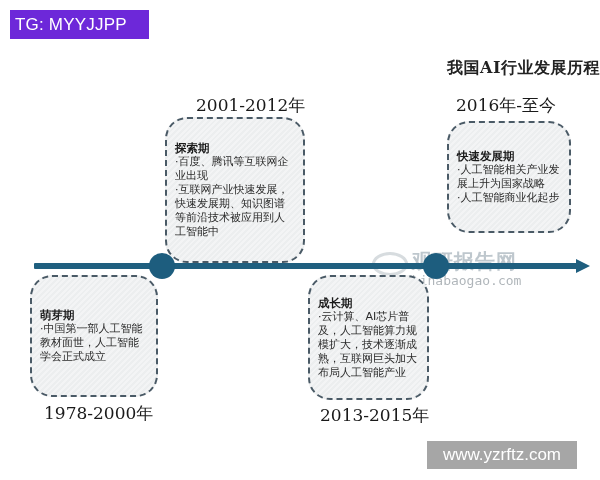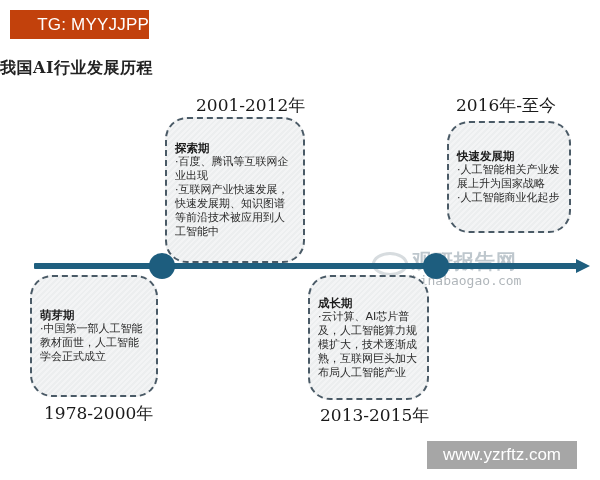--- a/index.html
+++ b/index.html
@@ -3,34 +3,34 @@
   <meta charset="utf-8">
   <style>
     * { box-sizing: border-box; margin: 0; padding: 0; }
     html, body { width: 600px; height: 480px; background: #ffffff; overflow: hidden; }
     body { position: relative; font-family: "DejaVu Sans", sans-serif; color: #222; }
 
     .canvas { position: absolute; left: 0; top: 0; width: 600px; height: 480px; background: #ffffff; }
 
     .tag-top {
       position: absolute; left: 10px; top: 10px; width: 139px; height: 29px;
-      background: #c2410c; color: #ffffff;
+      background: #6d28d9; color: #ffffff;
       font-family: "Liberation Sans", sans-serif; font-size: 17px;
-      line-height: 29px; padding-left: 11px; letter-spacing: 0.2px; text-align: right;
+      line-height: 29px; padding-left: 5px; letter-spacing: 0.2px;
     }
     .tag-bottom {
       position: absolute; left: 427px; top: 441px; width: 150px; height: 28px;
       background: #a6a6a6; color: #ffffff;
       font-family: "Liberation Sans", sans-serif; font-size: 17px;
       line-height: 28px; text-align: center;
     }
 
     .title {
       position: absolute; left: 0; width: 600px; top: 58px;
-      text-align: left; font-family: "DejaVu Serif", serif;
+      text-align: right; font-family: "DejaVu Serif", serif;
       font-size: 16px; font-weight: bold; color: #222;
       letter-spacing: 0.5px;
     }
 
     .period-label {
       position: absolute; font-family: "DejaVu Serif", serif;
       font-size: 17px; color: #1a1a1a; white-space: nowrap;
     }
 
     .box {

